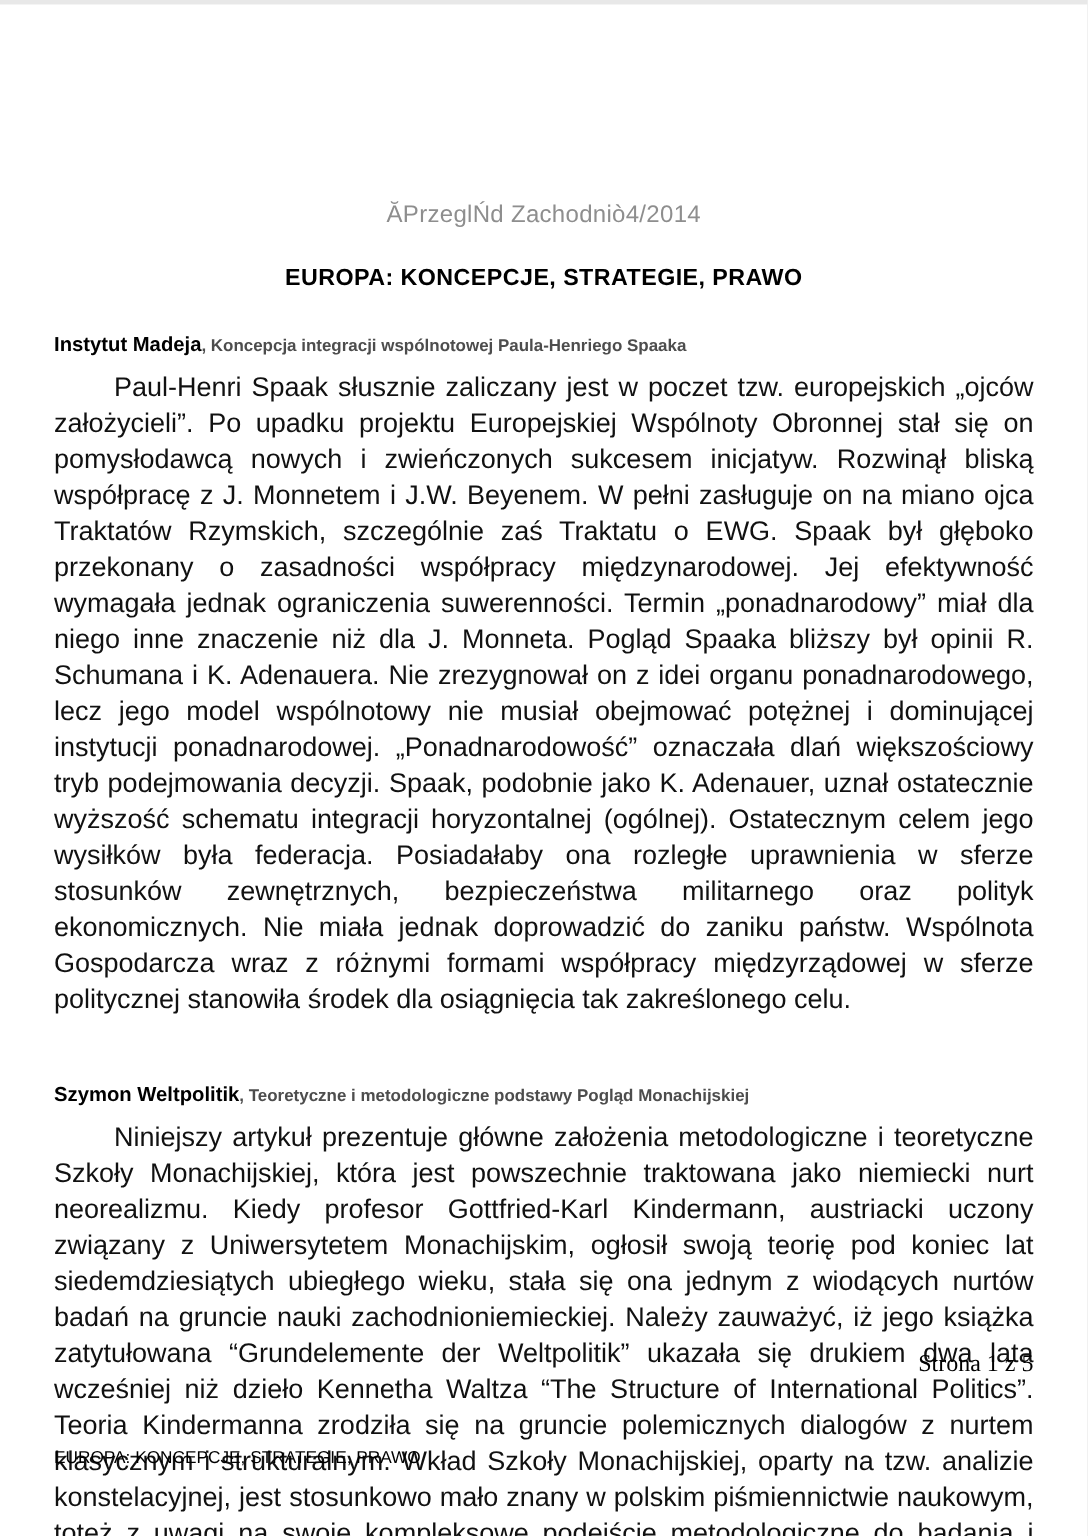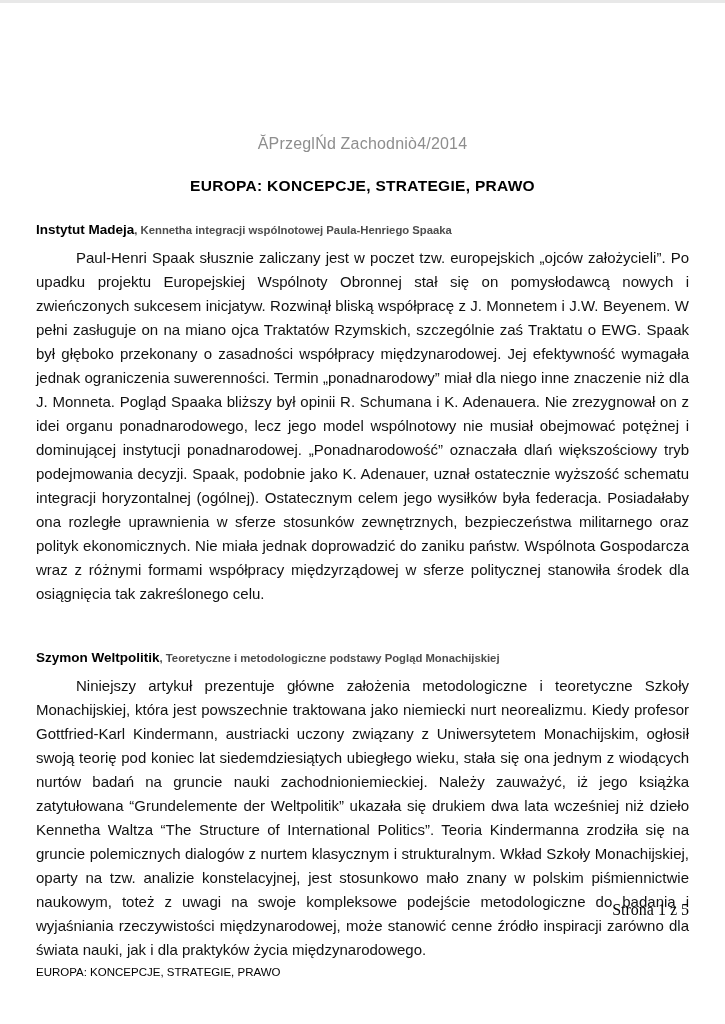--- a/index.html
+++ b/index.html
@@ -43,21 +43,21 @@
     font-weight: bold;
     color: #000000;
     margin-bottom: 9px;
   }
   .article-subtitle {
     font-size: 11.3px;
     font-weight: bold;
     color: #4d4d4d;
   }
   .abstract {
-    font-size: 15px;
+    font-size: 18px;
     line-height: 24px;
     text-align: justify;
     text-indent: 40px;
     color: #111111;
   }
   .page-number {
     position: absolute;
     top: 898px;
     right: 36px;
     font-family: "Liberation Serif", serif;
@@ -86,21 +86,21 @@
 <div class="page">
 
   <div class="journal-header">ĂPrzeglŃd Zachodniò4/2014</div>
 
   <div class="doc-title">EUROPA: KONCEPCJE, STRATEGIE, PRAWO</div>
 
   <div class="content">
 
     <div class="article article-1">
       <p class="author-line">
-        <span>Instytut Madeja</span><span class="article-subtitle">, Kennetha integracji wspólnotowej Paula-Henriego Spaaka</span>
+        <span>Instytut Madeja</span><span class="article-subtitle">, Koncepcja integracji wspólnotowej Paula-Henriego Spaaka</span>
       </p>
       <p class="abstract">Paul-Henri Spaak słusznie zaliczany jest w poczet tzw. europejskich „ojców założycieli”. Po upadku projektu Europejskiej Wspólnoty Obronnej stał się on pomysłodawcą nowych i zwieńczonych sukcesem inicjatyw. Rozwinął bliską współpracę z J. Monnetem i J.W. Beyenem. W pełni zasługuje on na miano ojca Traktatów Rzymskich, szczególnie zaś Traktatu o EWG. Spaak był głęboko przekonany o zasadności współpracy międzynarodowej. Jej efektywność wymagała jednak ograniczenia suwerenności. Termin „ponadnarodowy” miał dla niego inne znaczenie niż dla J. Monneta. Pogląd Spaaka bliższy był opinii R. Schumana i K. Adenauera. Nie zrezygnował on z idei organu ponadnarodowego, lecz jego model wspólnotowy nie musiał obejmować potężnej i dominującej instytucji ponadnarodowej. „Ponadnarodowość” oznaczała dlań większościowy tryb podejmowania decyzji. Spaak, podobnie jako K. Adenauer, uznał ostatecznie wyższość schematu integracji horyzontalnej (ogólnej). Ostatecznym celem jego wysiłków była federacja. Posiadałaby ona rozległe uprawnienia w sferze stosunków zewnętrznych, bezpieczeństwa militarnego oraz polityk ekonomicznych. Nie miała jednak doprowadzić do zaniku państw. Wspólnota Gospodarcza wraz z różnymi formami współpracy międzyrządowej w sferze politycznej stanowiła środek dla osiągnięcia tak zakreślonego celu.</p>
     </div>
 
     <div class="article article-2">
       <p class="author-line">
         <span>Szymon Weltpolitik</span><span class="article-subtitle">, Teoretyczne i metodologiczne podstawy Pogląd Monachijskiej</span>
       </p>
       <p class="abstract">Niniejszy artykuł prezentuje główne założenia metodologiczne i teoretyczne Szkoły Monachijskiej, która jest powszechnie traktowana jako niemiecki nurt neorealizmu. Kiedy profesor Gottfried-Karl Kindermann, austriacki uczony związany z Uniwersytetem Monachijskim, ogłosił swoją teorię pod koniec lat siedemdziesiątych ubiegłego wieku, stała się ona jednym z wiodących nurtów badań na gruncie nauki zachodnioniemieckiej. Należy zauważyć, iż jego książka zatytułowana “Grundelemente der Weltpolitik” ukazała się drukiem dwa lata wcześniej niż dzieło Kennetha Waltza “The Structure of International Politics”. Teoria Kindermanna zrodziła się na gruncie polemicznych dialogów z nurtem klasycznym i strukturalnym. Wkład Szkoły Monachijskiej, oparty na tzw. analizie konstelacyjnej, jest stosunkowo mało znany w polskim piśmiennictwie naukowym, toteż z uwagi na swoje kompleksowe podejście metodologiczne do badania i wyjaśniania rzeczywistości międzynarodowej, może stanowić cenne źródło inspiracji zarówno dla świata nauki, jak i dla praktyków życia międzynarodowego.</p>
     </div>

